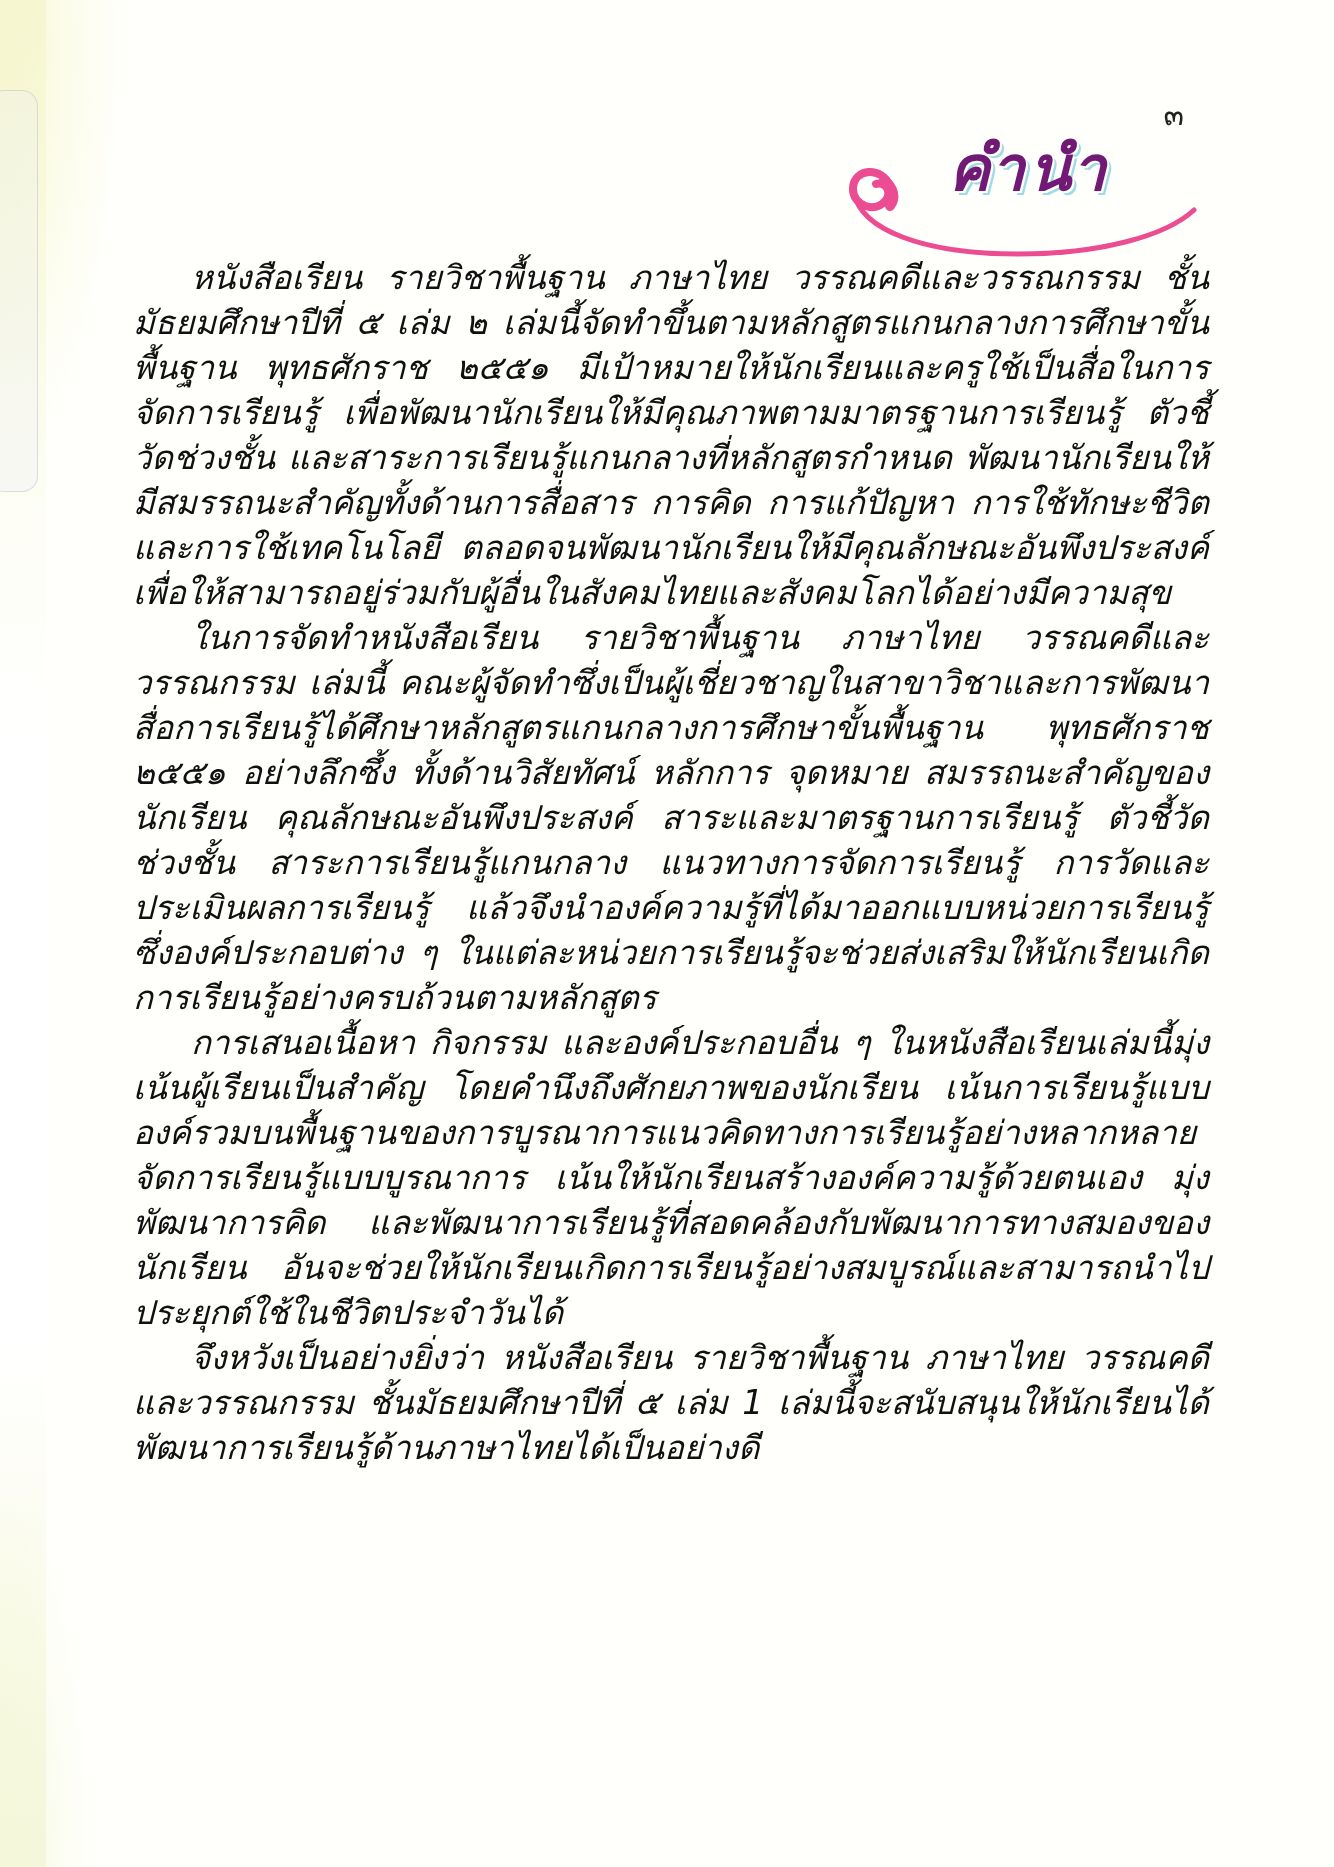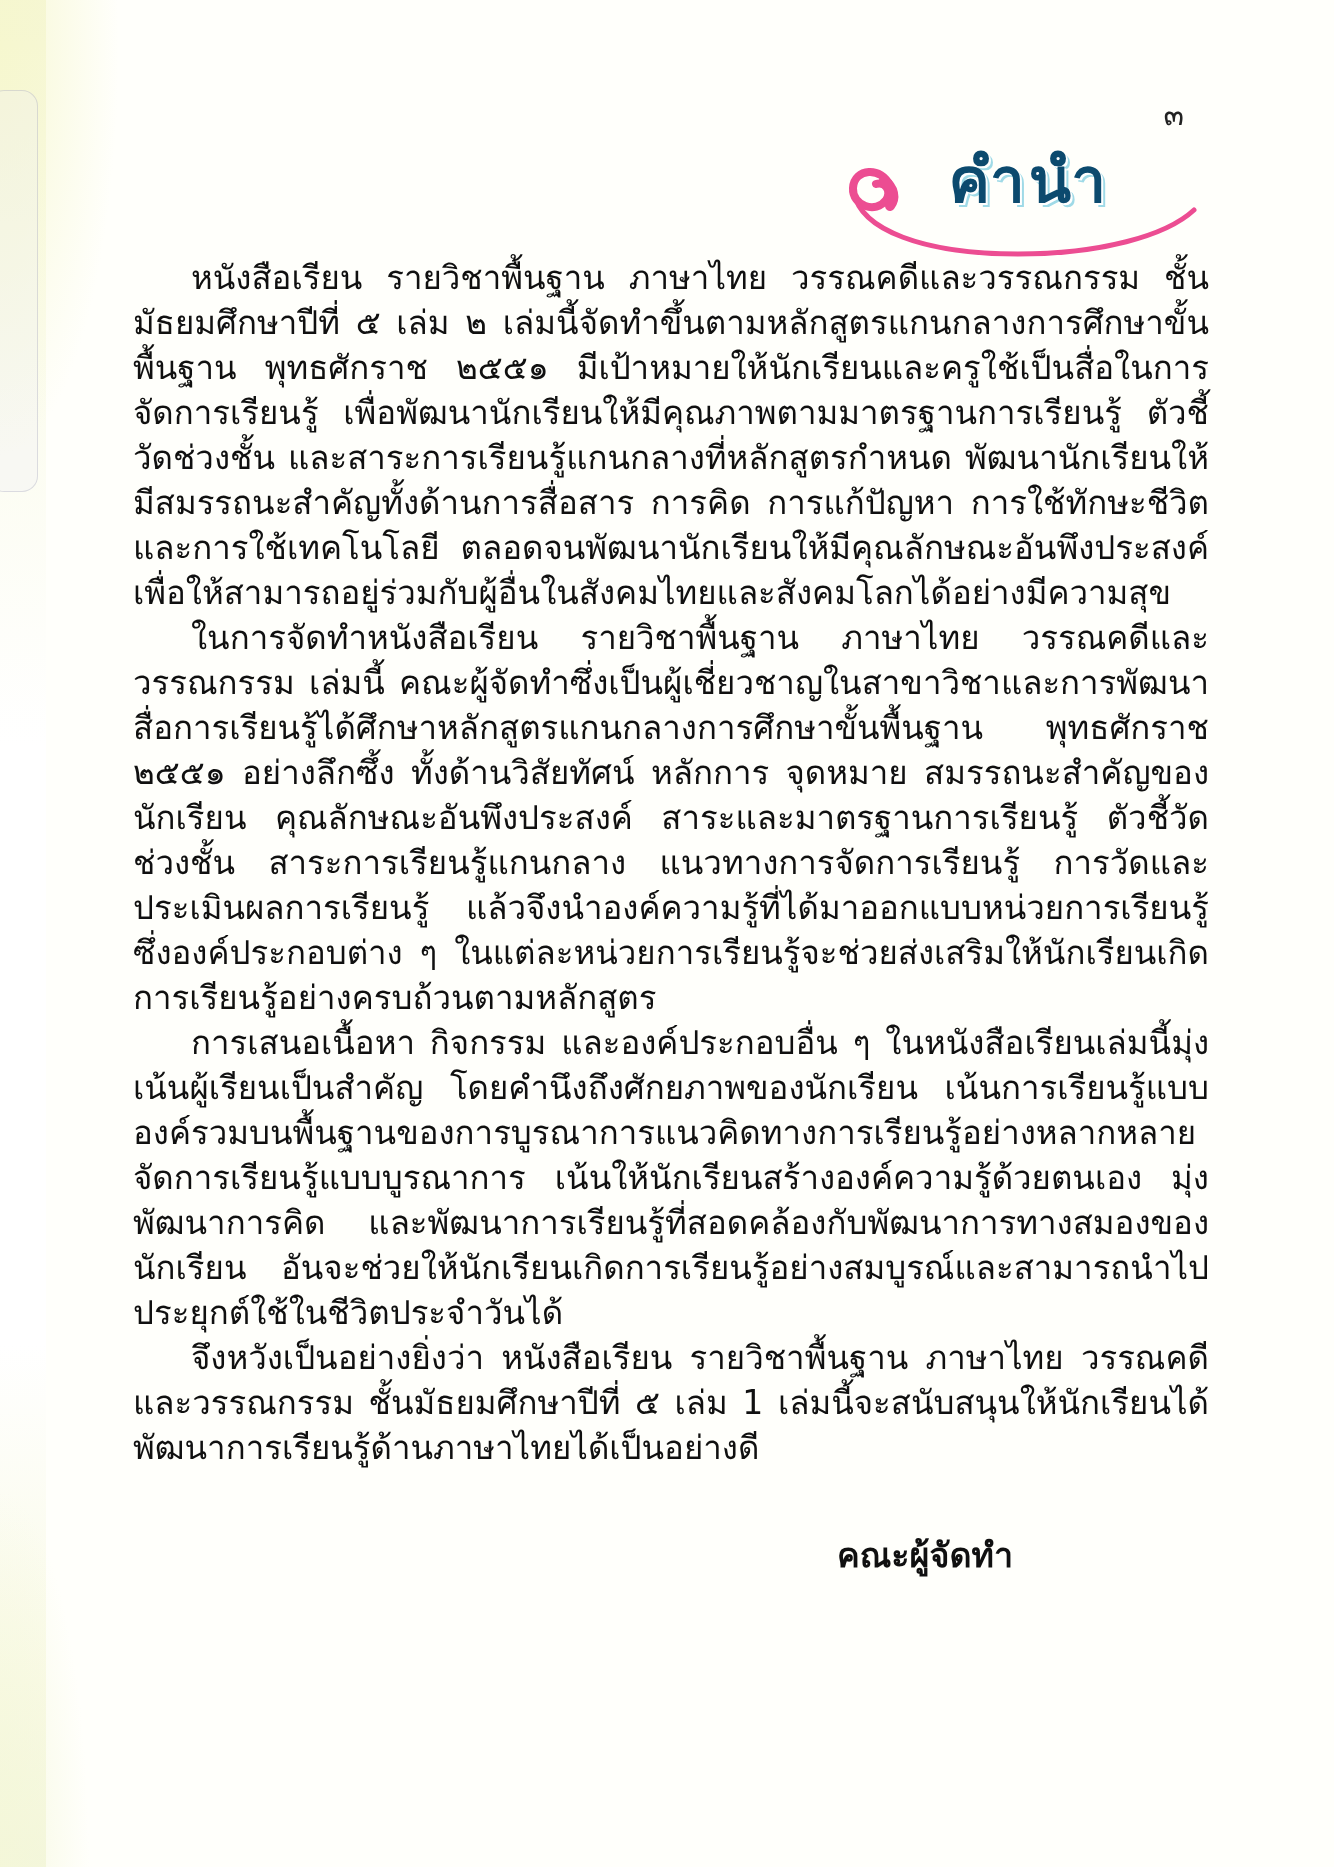--- a/index.html
+++ b/index.html
@@ -40,29 +40,29 @@
     font-size: 30px; line-height: 1; color: #222;
   }
   .header {
     position: absolute; top: 138px; right: 136px;
     width: 360px; height: 125px;
   }
   .header .swirl {
     position: absolute; left: 0; top: 8px;
   }
   .header .title {
-    position: absolute; right: 88px; top: 12px;
+    position: absolute; right: 88px; top: 0;
     font-size: 62px; line-height: 1;
-    font-weight: bold; 
+    font-weight: bold; font-style: italic;
     letter-spacing: 4px;
-    color: #0c4a6e;
+    color: #701a75;
     text-shadow: 2px 2px 0 #ffffff, 4px 4px 0 #9fdae7;
   }
   .body-text {
-    position: absolute; left: 133px; top: 255px; width: 1076px;
+    position: absolute; left: 133px; top: 255px; width: 1076px; font-style: italic;
   }
   .body-text p {
     margin: 0;
     text-indent: 58px;
     text-align: justify;
     font-size: 33px;
     line-height: 45px;
     color: #101010;
     overflow-wrap: break-word;
   }
@@ -95,16 +95,15 @@
     </svg>
     <span class="title">คำนำ</span>
   </div>
 
   <div class="body-text">
     <p>หนังสือเรียน รายวิชาพื้นฐาน ภาษาไทย วรรณคดีและวรรณกรรม ชั้นมัธยมศึกษาปีที่ ๕ เล่ม ๒ เล่มนี้จัดทำขึ้นตามหลักสูตรแกนกลางการศึกษาขั้นพื้นฐาน พุทธศักราช ๒๕๕๑ มีเป้าหมายให้นักเรียนและครูใช้เป็นสื่อในการจัดการเรียนรู้ เพื่อพัฒนานักเรียนให้มีคุณภาพตามมาตรฐานการเรียนรู้ ตัวชี้วัดช่วงชั้น และสาระการเรียนรู้แกนกลางที่หลักสูตรกำหนด พัฒนานักเรียนให้มีสมรรถนะสำคัญทั้งด้านการสื่อสาร การคิด การแก้ปัญหา การใช้ทักษะชีวิต และการใช้เทคโนโลยี ตลอดจนพัฒนานักเรียนให้มีคุณลักษณะอันพึงประสงค์ เพื่อให้สามารถอยู่ร่วมกับผู้อื่นในสังคมไทยและสังคมโลกได้อย่างมีความสุข</p>
     <p>ในการจัดทำหนังสือเรียน รายวิชาพื้นฐาน ภาษาไทย วรรณคดีและวรรณกรรม เล่มนี้ คณะผู้จัดทำซึ่งเป็นผู้เชี่ยวชาญในสาขาวิชาและการพัฒนาสื่อการเรียนรู้ได้ศึกษาหลักสูตรแกนกลางการศึกษาขั้นพื้นฐาน พุทธศักราช ๒๕๕๑ อย่างลึกซึ้ง ทั้งด้านวิสัยทัศน์ หลักการ จุดหมาย สมรรถนะสำคัญของนักเรียน คุณลักษณะอันพึงประสงค์ สาระและมาตรฐานการเรียนรู้ ตัวชี้วัดช่วงชั้น สาระการเรียนรู้แกนกลาง แนวทางการจัดการเรียนรู้ การวัดและประเมินผลการเรียนรู้ แล้วจึงนำองค์ความรู้ที่ได้มาออกแบบหน่วยการเรียนรู้ ซึ่งองค์ประกอบต่าง ๆ ในแต่ละหน่วยการเรียนรู้จะช่วยส่งเสริมให้นักเรียนเกิดการเรียนรู้อย่างครบถ้วนตามหลักสูตร</p>
     <p>การเสนอเนื้อหา กิจกรรม และองค์ประกอบอื่น ๆ ในหนังสือเรียนเล่มนี้มุ่งเน้นผู้เรียนเป็นสำคัญ โดยคำนึงถึงศักยภาพของนักเรียน เน้นการเรียนรู้แบบองค์รวมบนพื้นฐานของการบูรณาการแนวคิดทางการเรียนรู้อย่างหลากหลาย จัดการเรียนรู้แบบบูรณาการ เน้นให้นักเรียนสร้างองค์ความรู้ด้วยตนเอง มุ่งพัฒนาการคิด และพัฒนาการเรียนรู้ที่สอดคล้องกับพัฒนาการทางสมองของนักเรียน อันจะช่วยให้นักเรียนเกิดการเรียนรู้อย่างสมบูรณ์และสามารถนำไปประยุกต์ใช้ในชีวิตประจำวันได้</p>
     <p>จึงหวังเป็นอย่างยิ่งว่า หนังสือเรียน รายวิชาพื้นฐาน ภาษาไทย วรรณคดีและวรรณกรรม ชั้นมัธยมศึกษาปีที่ ๕ เล่ม 1 เล่มนี้จะสนับสนุนให้นักเรียนได้พัฒนาการเรียนรู้ด้านภาษาไทยได้เป็นอย่างดี</p>
 
-    <div class="signature">คณะผู้จัดทำ</div>
   </div>
 
 </div>
 
 </body></html>

